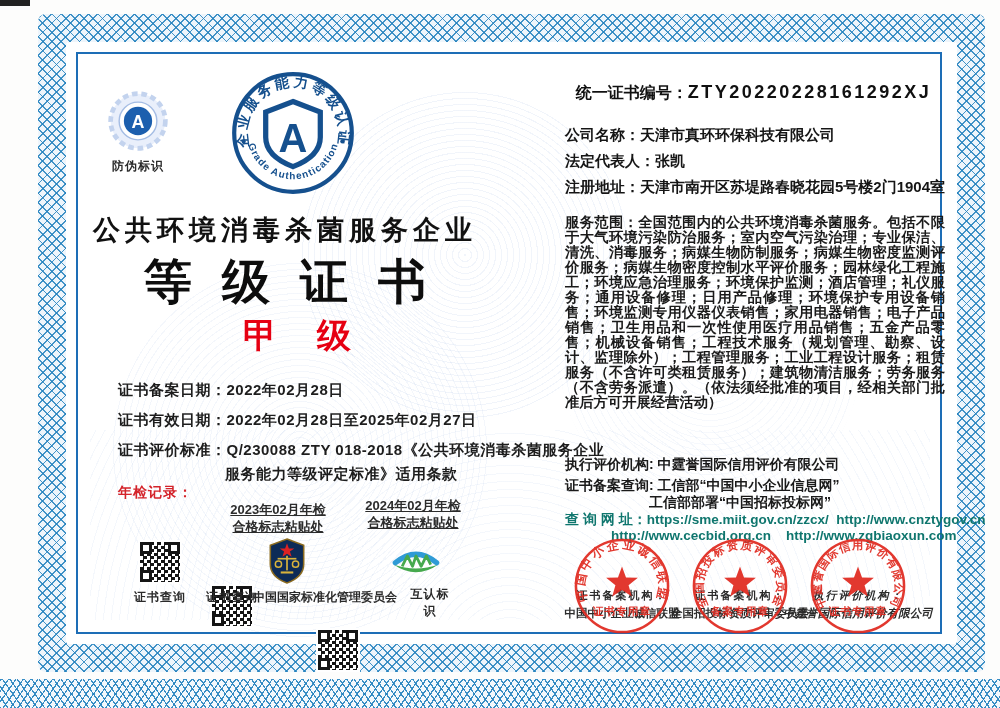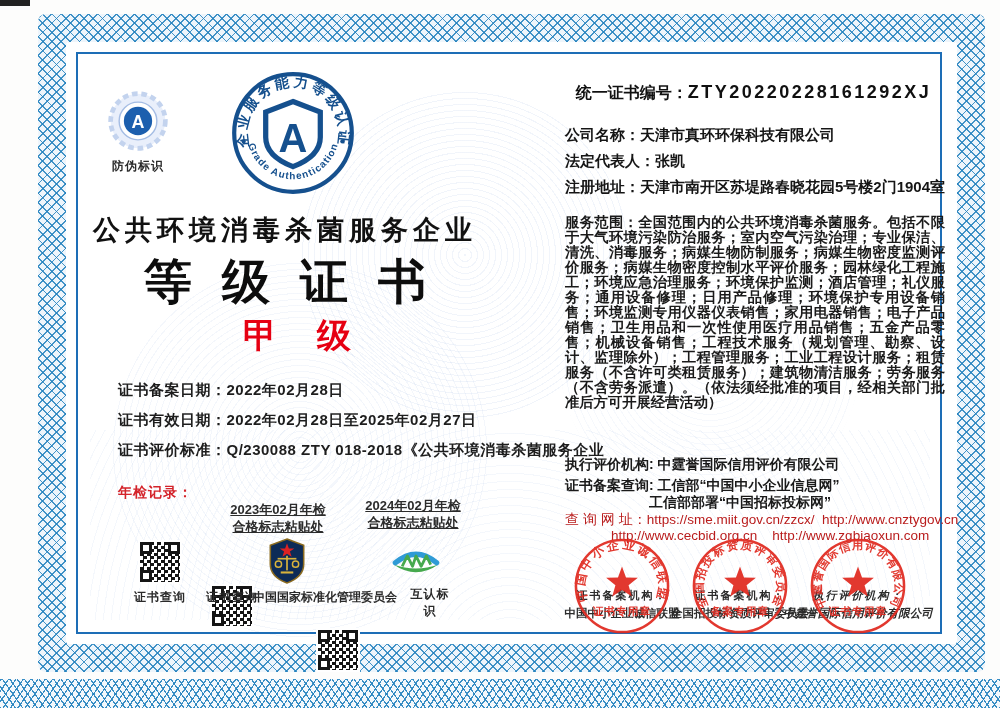--- a/index.html
+++ b/index.html
@@ -48,21 +48,21 @@
   .qr .f { position:absolute; width:12px; height:12px; border:3px solid #151515; background:#fff; }
   .qr .f1 { left:2px; top:2px; } .qr .f2 { right:2px; top:2px; } .qr .f3 { left:2px; bottom:2px; }
 
   
   .serial { left:565px; top:82px; width:377px; text-align:center; font-size:16px; font-weight:bold; color:#101010; }
   .serial .num { font-size:18px; letter-spacing:2.5px; }
   .comp-row { left:565px; font-size:15px; font-weight:bold; color:#151515;text-align:right; }
   .scope { left:565px; top:215px; width:380px; font-size:14.3px; line-height:15px; color:#1a1a1a; font-weight:600; text-align:justify; }
   .scope .lbl { font-weight:bold; }
   .reg-row { left:565px; font-size:14px; font-weight:bold; color:#1a1a1a; }
-  .url-row { left:565px; font-size:13.5px; font-weight:normal; color:#b91c1c; }
+  .url-row { left:565px; font-size:13.5px; font-weight:bold; color:#0f766e; }
 
   
   .seal { width:98px; height:98px; opacity:.93; }
   .seal-cap { width:190px; text-align:center; color:#2b2b2b; }
   .seal-cap .l1 { font-size:11px; font-weight:bold; letter-spacing:2px; }
   .seal-cap .l2 { font-size:11.5px; font-weight:bold; margin-top:3px; }
 </style>
 </head>
 <body>
 
@@ -115,20 +115,23 @@
   <div class="abs grade">甲级</div>
 
   <div class="abs fieldrow" style="top:381px;">
     <span>证书备案日期：</span><span class="val">2022年02月28日</span>
   </div>
   <div class="abs fieldrow" style="top:411px;">
     <span>证书有效日期：</span><span class="val">2022年02月28日至2025年02月27日</span>
   </div>
   <div class="abs fieldrow" style="top:441px;">
     <span>证书评价标准：</span><span class="val">Q/230088 ZTY 018-2018《公共环境消毒杀菌服务企业</span>
+  </div>
+  <div class="abs fieldrow" style="top:465px; left:225px;">
+    <span class="val">服务能力等级评定标准》适用条款</span>
   </div>
 
   <div class="abs annual-label">年检记录：</div>
   <div class="abs annual-entry" style="left:213px; top:501px;">
     <div>2023年02月年检</div>
     <div>合格标志粘贴处</div>
   </div>
   <div class="abs annual-entry" style="left:348px; top:497px;">
     <div>2024年02月年检</div>
     <div>合格标志粘贴处</div>

